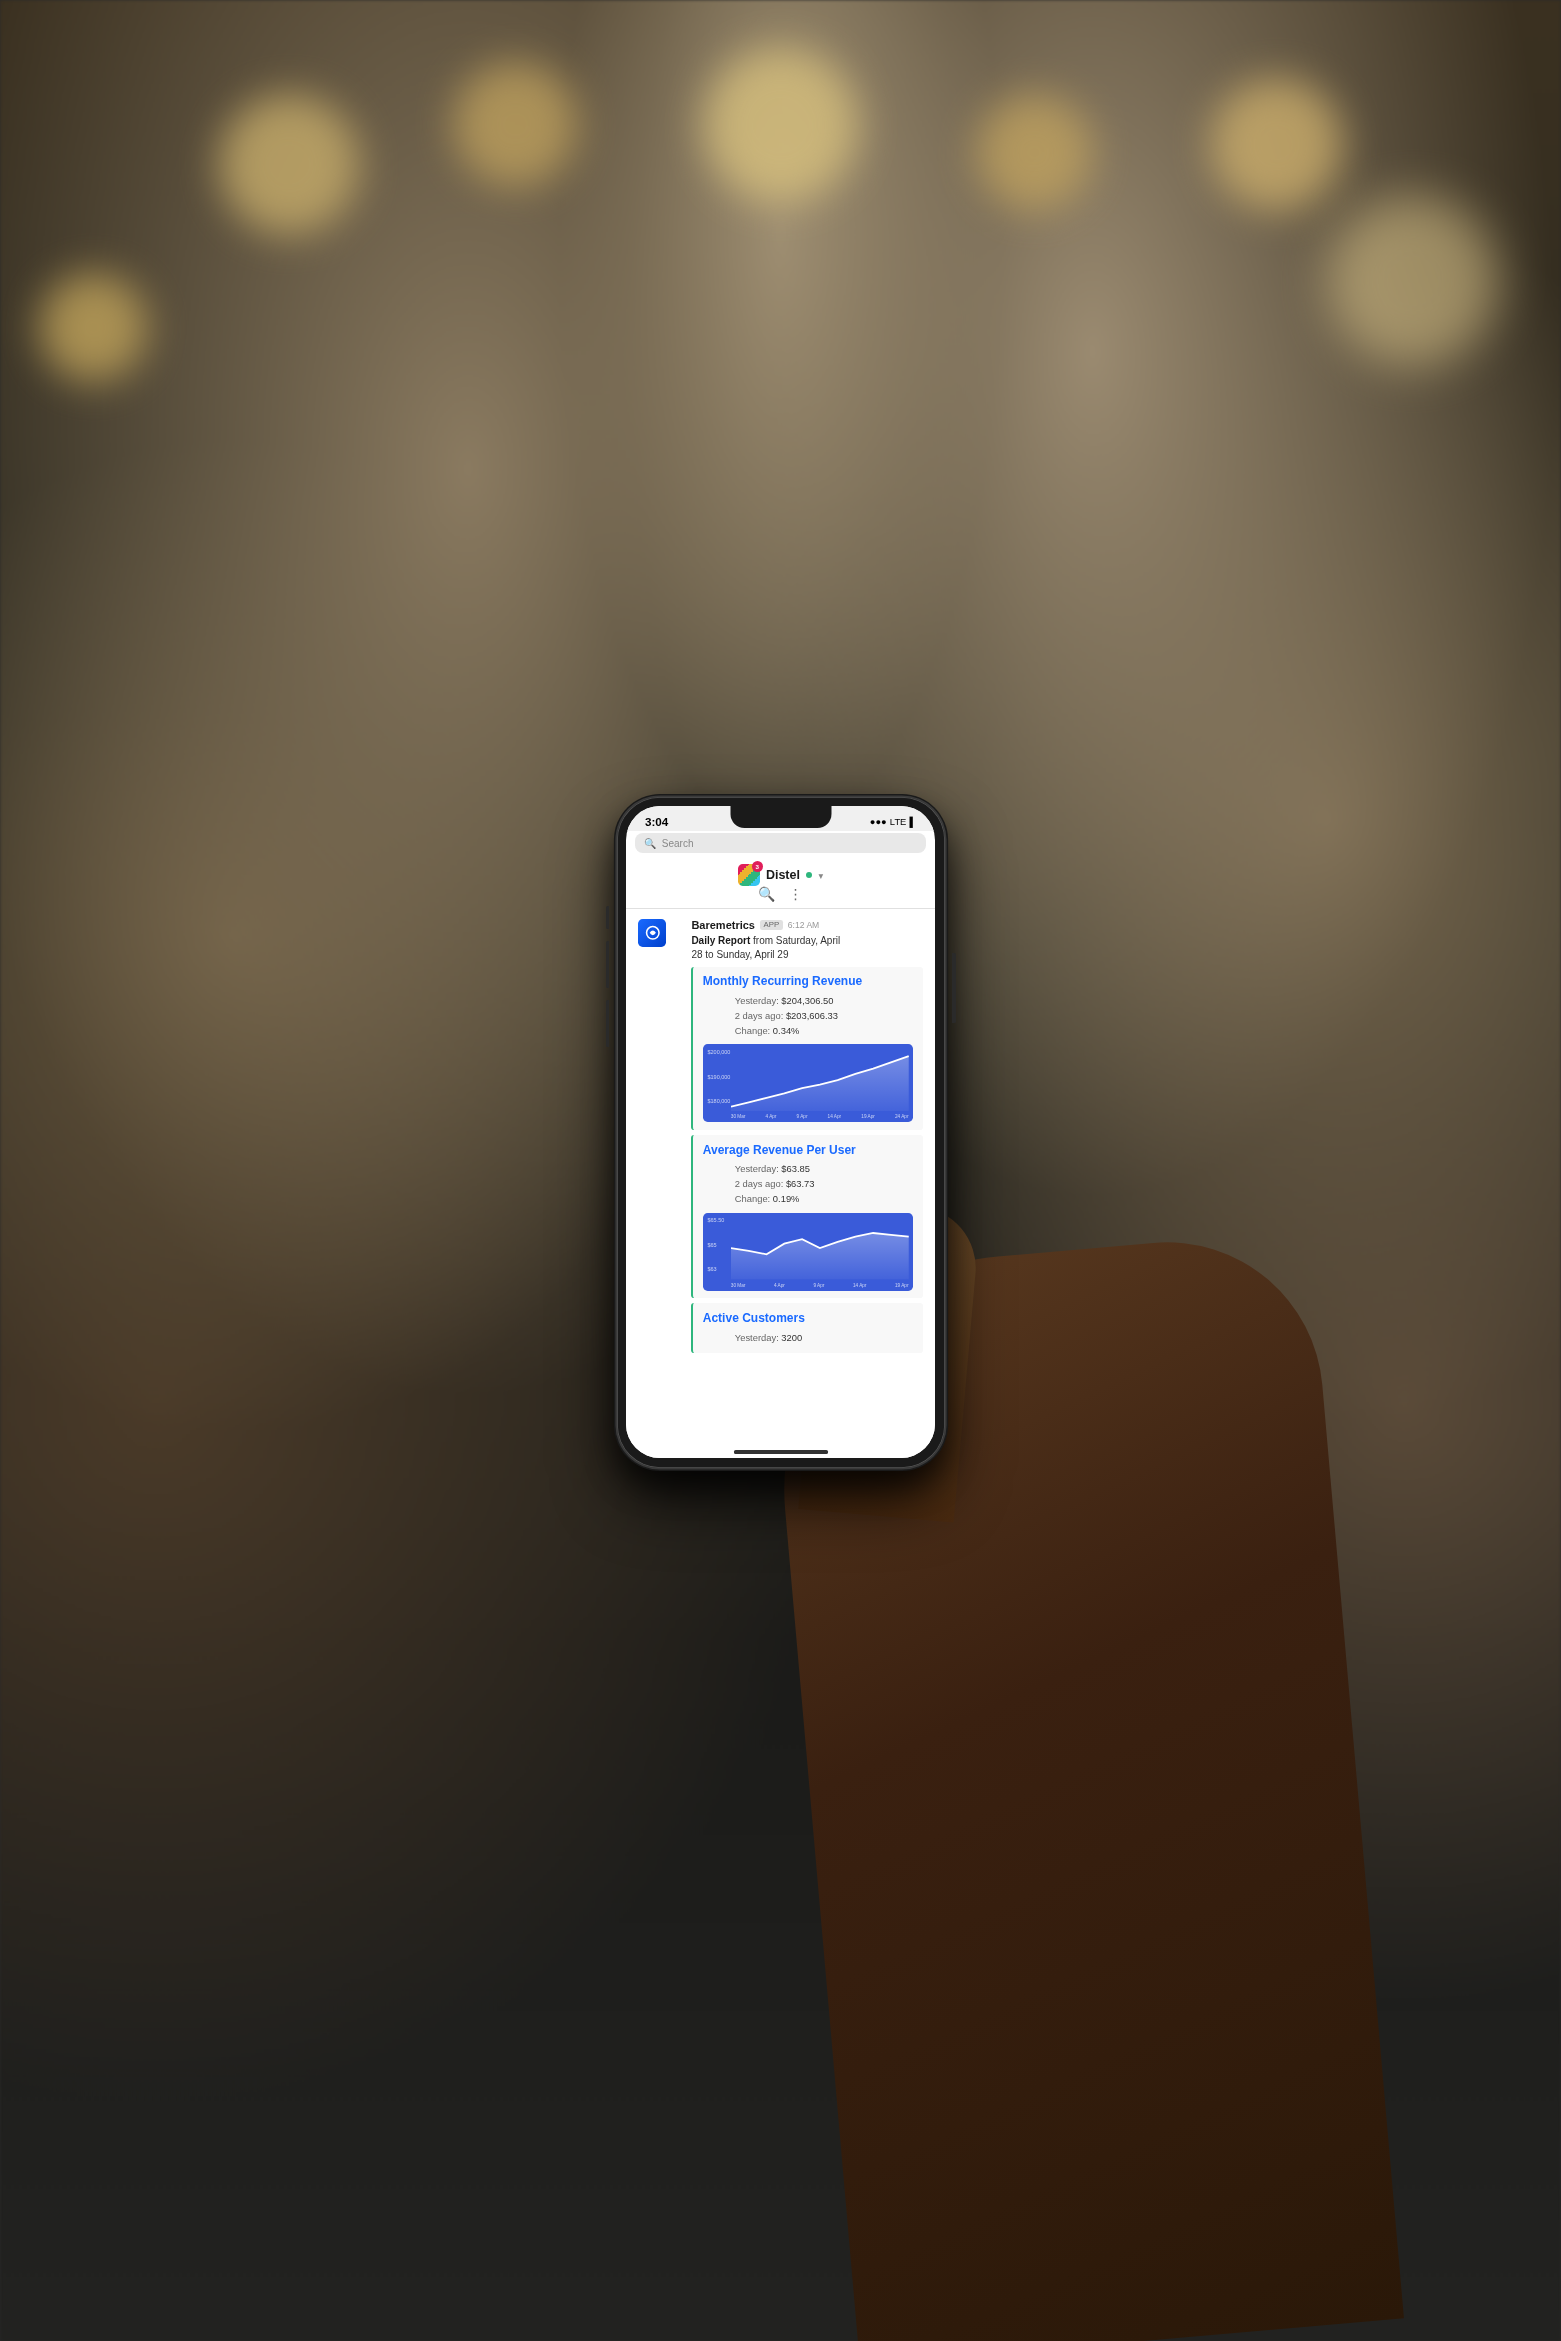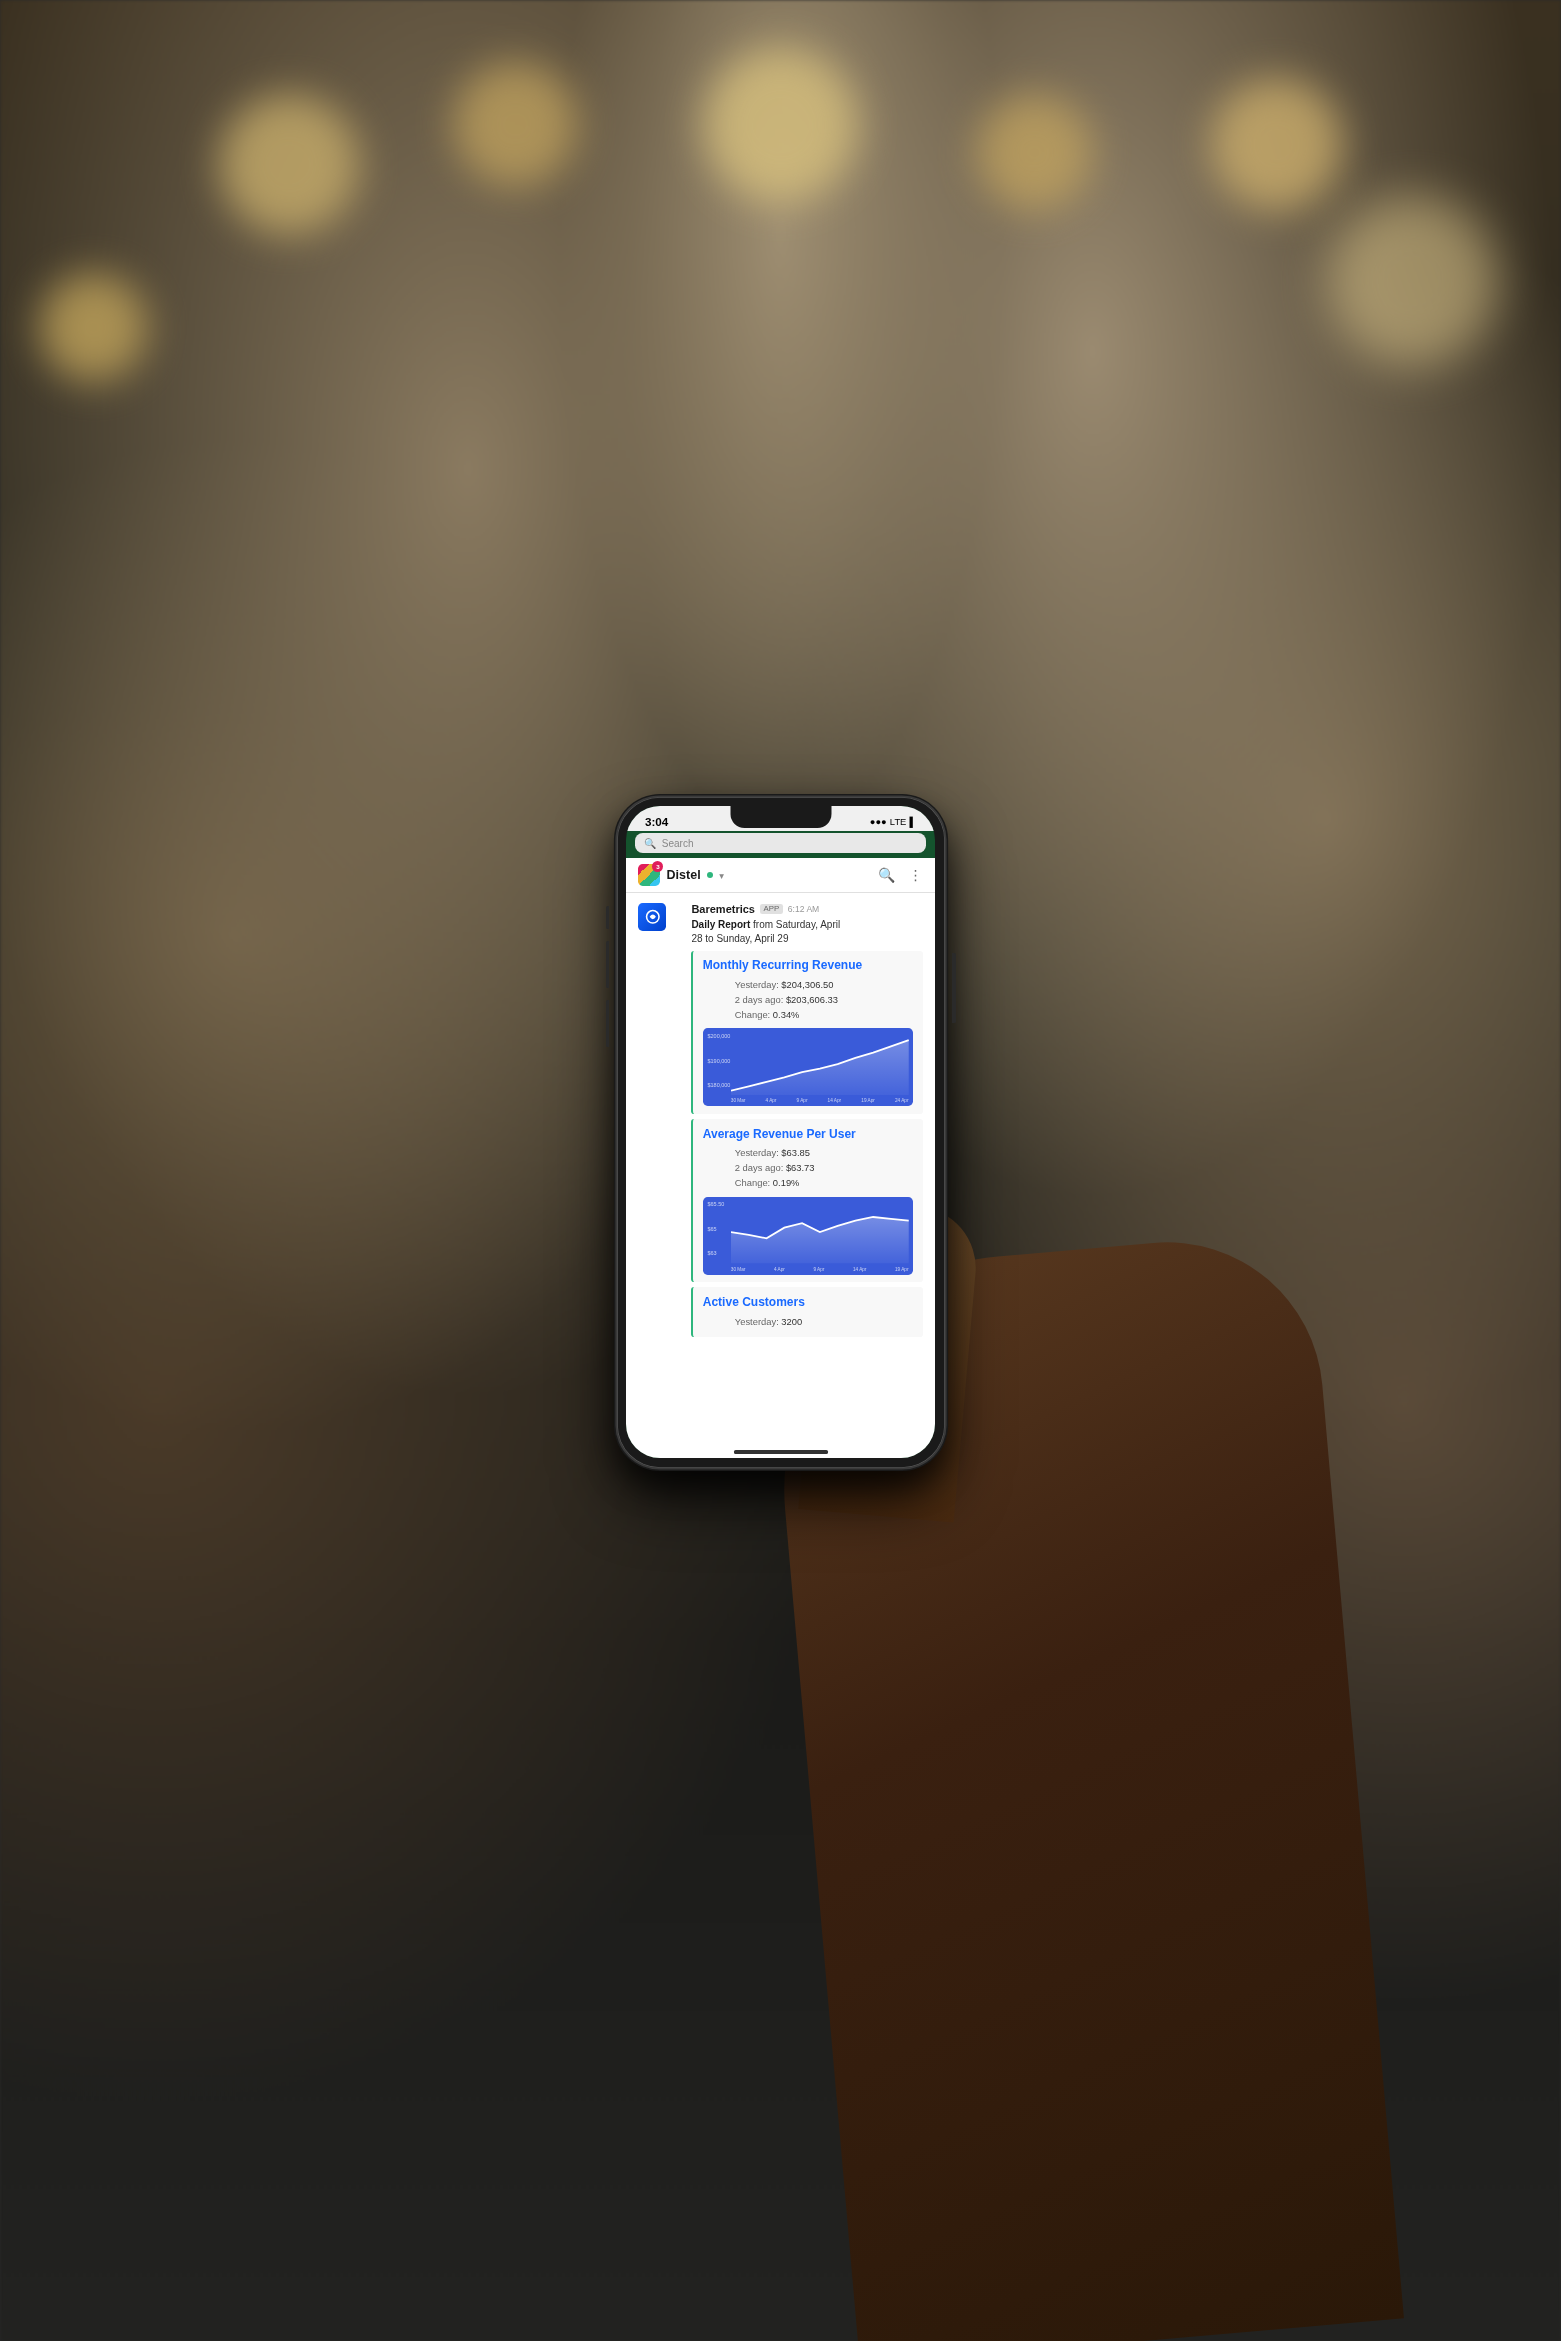--- a/index.html
+++ b/index.html
@@ -90,21 +90,21 @@
         inset 0 0 0 0.8px #555,
         0 31px 62px rgba(0,0,0,0.8),
         0 15.6px 31px rgba(0,0,0,0.6);
       position: relative;
     }
 
     
     .phone-screen {
       width: 100%;
       height: 100%;
-      background: #14532d;
+      background: #ffffff;
       border-radius: 34px;
       overflow: hidden;
       display: flex;
       flex-direction: column;
     }
 
     
     .status-bar {
       background: #f0f0f0;
       padding: 9.4px 19px 3.1px;
@@ -157,20 +157,21 @@
 
     
     .slack-header {
       background: #fff;
       padding: 6.2px 12.5px;
       display: flex;
       justify-content: space-between;
       align-items: center;
       border-bottom: 0.8px solid #e0e0e0;
       flex-shrink: 0;
+      flex-direction: column;
     }
     .channel-info {
       display: flex;
       align-items: center;
       gap: 6.2px;
     }
     .slack-logo {
       width: 22px;
       height: 22px;
       background: linear-gradient(135deg, #E01E5A 25%, #ECB22E 25% 50%, #2EB67D 50% 75%, #36C5F0 75%);

